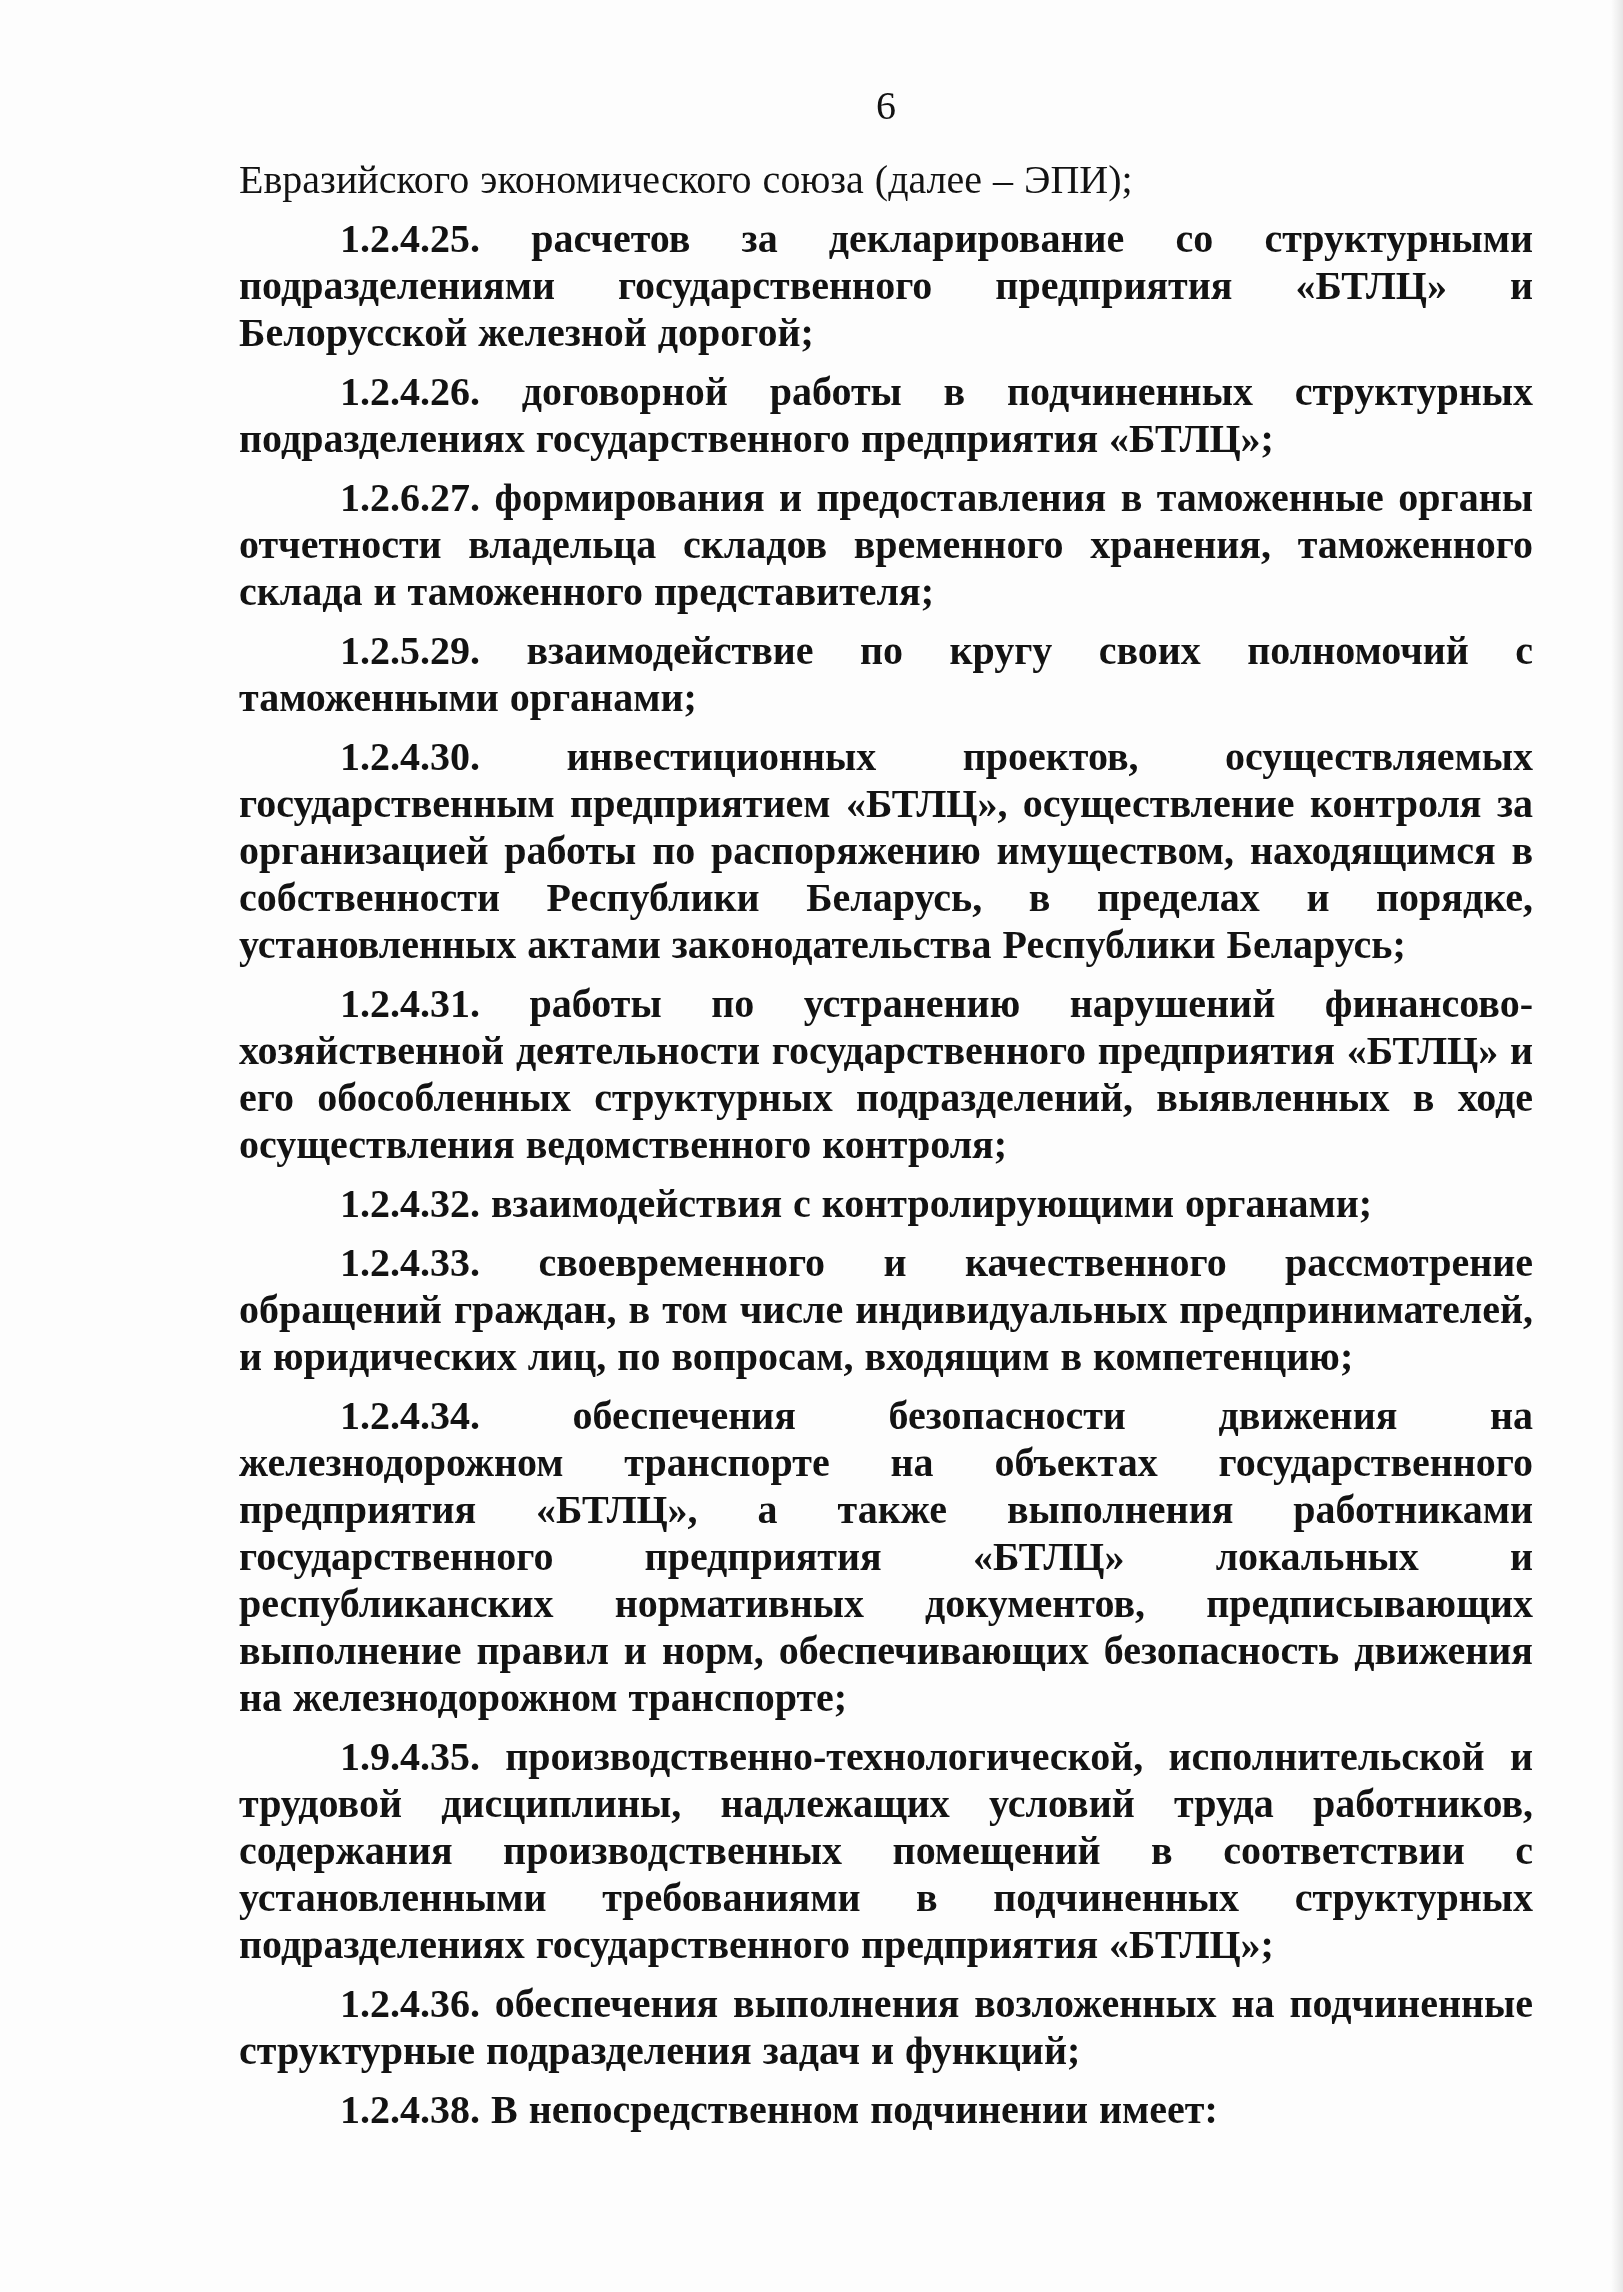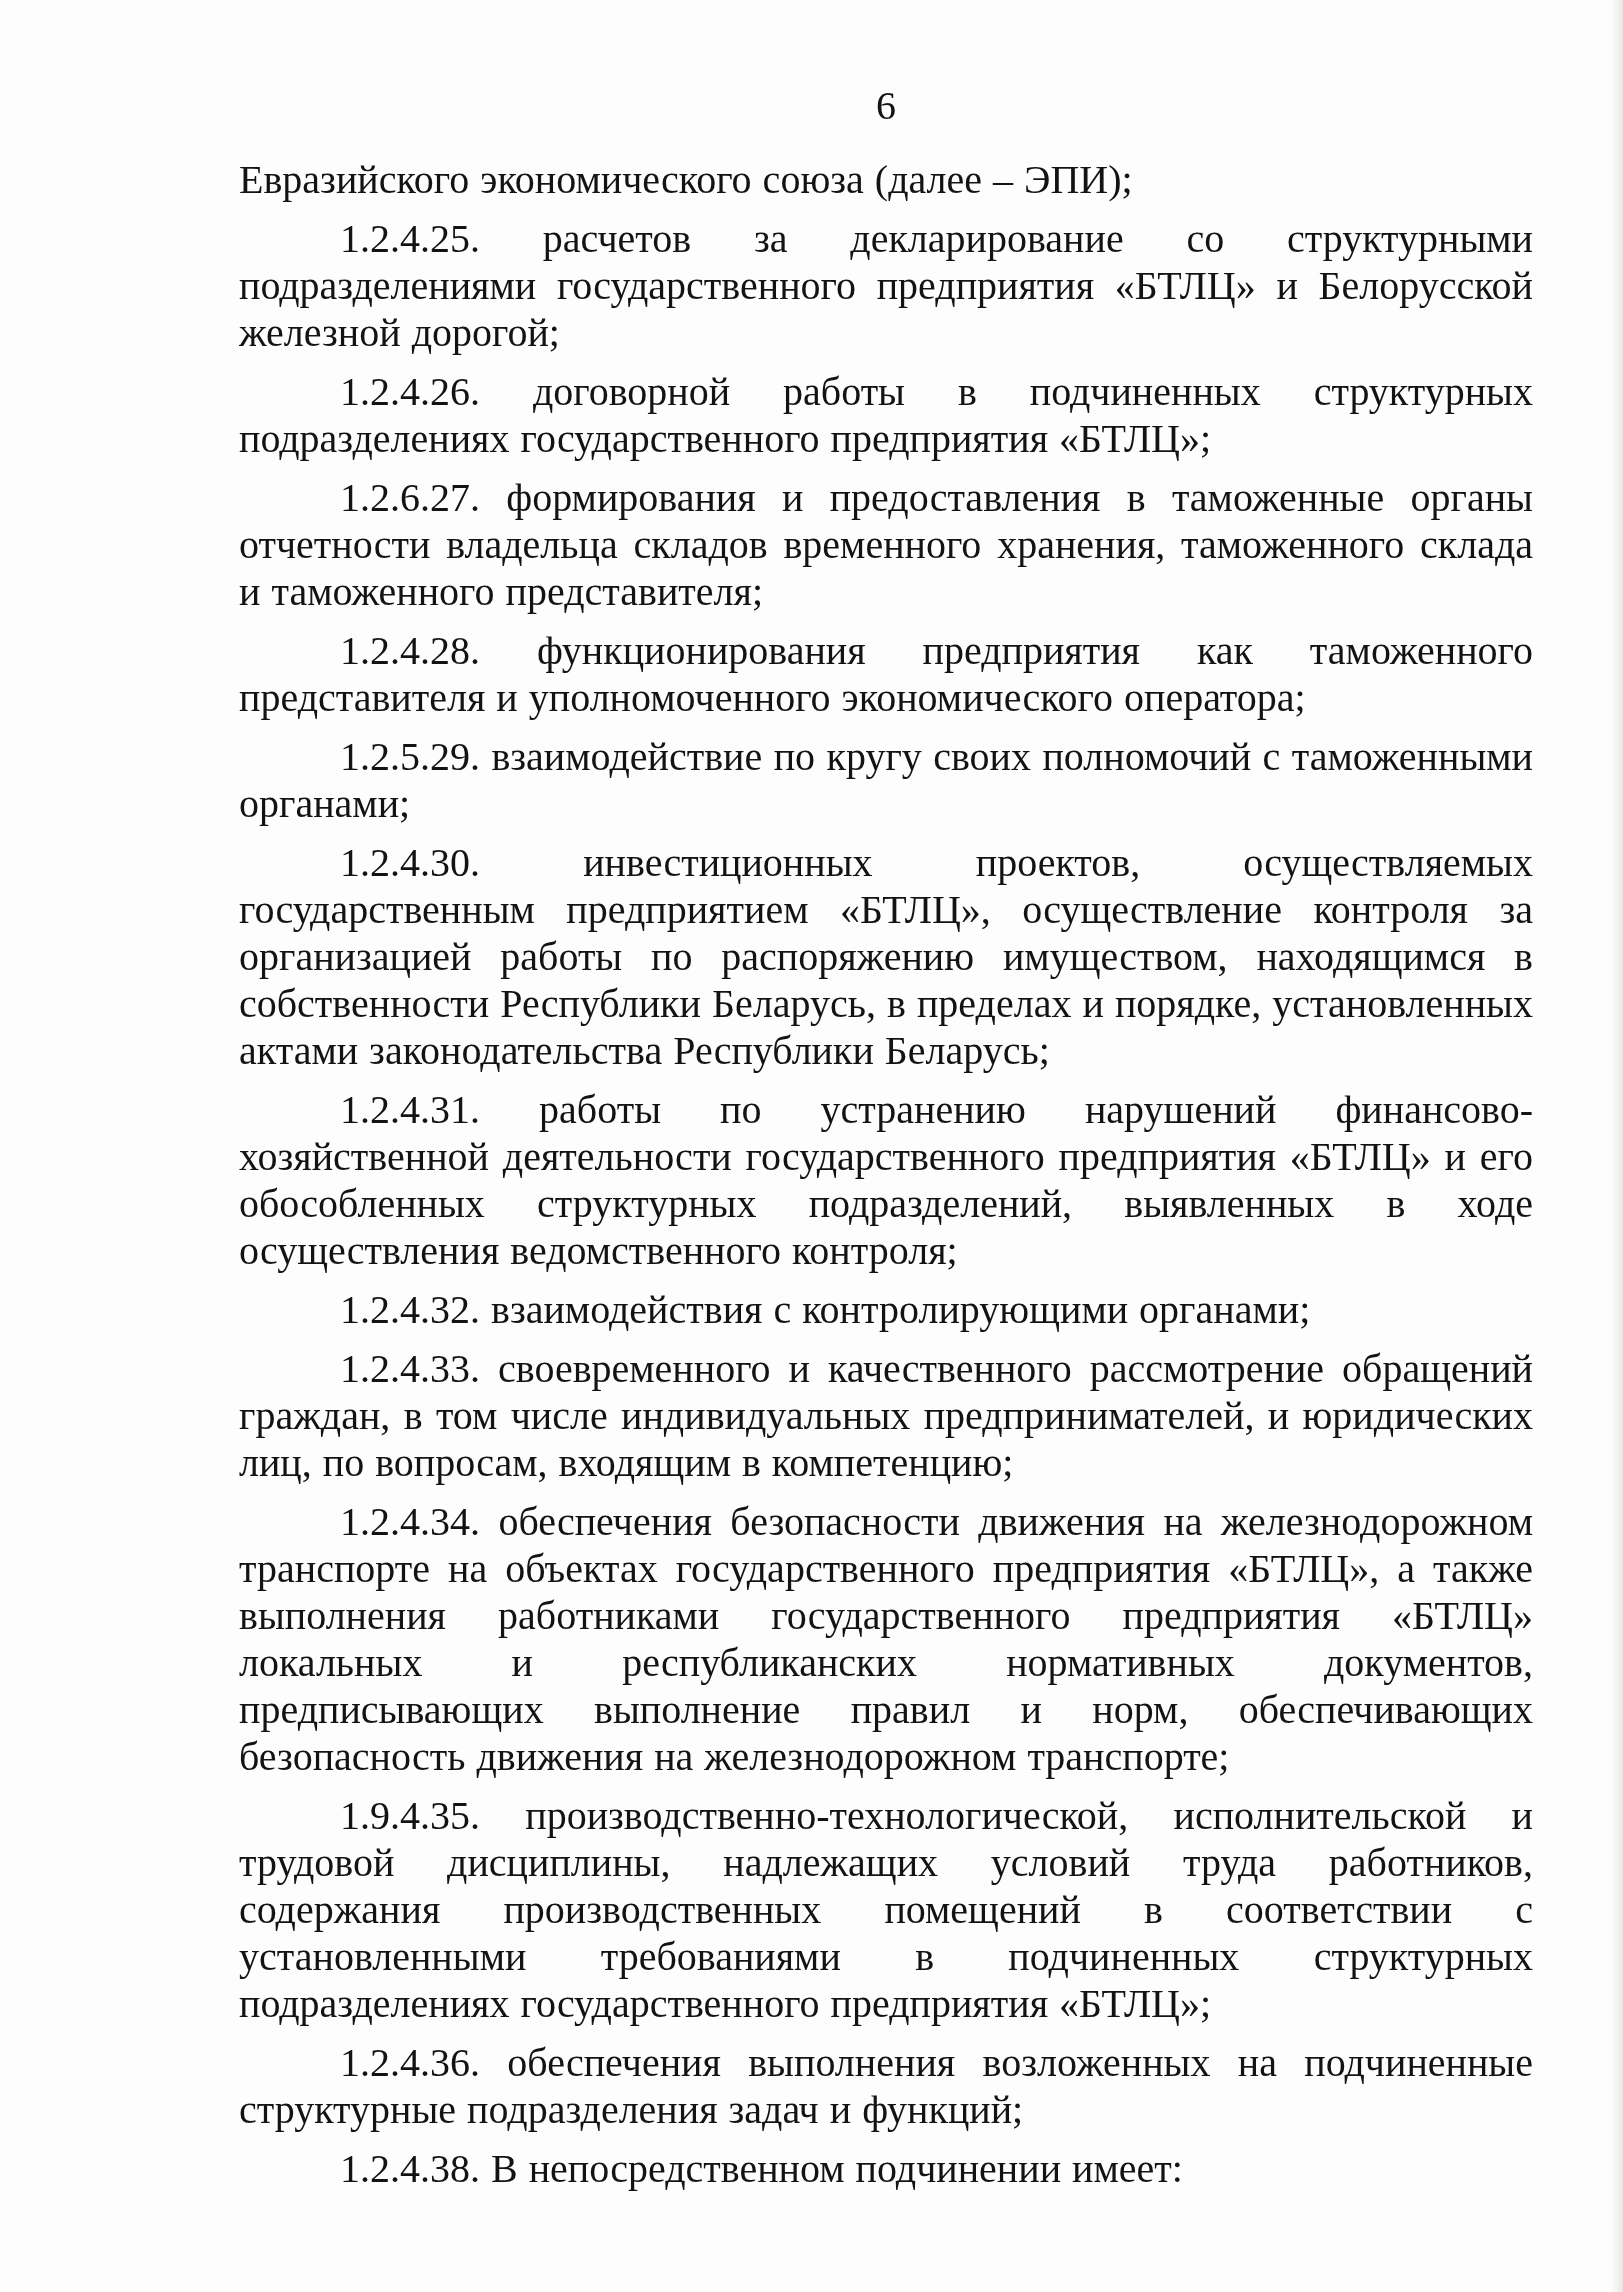--- a/index.html
+++ b/index.html
@@ -35,20 +35,21 @@
     margin: 12px;
     padding: 0;
     font-size: 40px;
     line-height: 47px;
     text-align: justify;
     text-justify: inter-word;
     word-spacing: 1px;
   }
   .doc-body p.para.indent {
     text-indent: 101px;
+    font-weight: bold;
   }
   .scan-edge-right {
     position: absolute;
     top: 0;
     right: 0;
     width: 11.8px;
     height: 100%;
     background: linear-gradient(to right, rgba(0,0,0,0), rgba(0,0,0,0.09));
   }
 </style>
@@ -56,21 +57,20 @@
 <body>
 
 <div class="page">
   <div class="page-number">6</div>
 
   <div class="doc-body">
       <p class="para">Евразийского экономического союза (далее – ЭПИ);</p>
       <p class="para indent">1.2.4.25. расчетов за декларирование со структурными подразделениями государственного предприятия «БТЛЦ» и Белорусской железной дорогой;</p>
       <p class="para indent">1.2.4.26. договорной работы в подчиненных структурных подразделениях государственного предприятия «БТЛЦ»;</p>
       <p class="para indent">1.2.6.27. формирования и предоставления в таможенные органы отчетности владельца складов временного хранения, таможенного склада и таможенного представителя;</p>
-      <p class="para indent">1.2.4.28. функционирования предприятия как таможенного представителя и уполномоченного экономического оператора;</p>
       <p class="para indent">1.2.5.29. взаимодействие по кругу своих полномочий с таможенными органами;</p>
       <p class="para indent">1.2.4.30. инвестиционных проектов, осуществляемых государственным предприятием «БТЛЦ», осуществление контроля за организацией работы по распоряжению имуществом, находящимся в собственности Республики Беларусь, в пределах и порядке, установленных актами законодательства Республики Беларусь;</p>
       <p class="para indent">1.2.4.31. работы по устранению нарушений финансово-хозяйственной деятельности государственного предприятия «БТЛЦ» и его обособленных структурных подразделений, выявленных в ходе осуществления ведомственного контроля;</p>
       <p class="para indent">1.2.4.32. взаимодействия с контролирующими органами;</p>
       <p class="para indent">1.2.4.33. своевременного и качественного рассмотрение обращений граждан, в том числе индивидуальных предпринимателей, и юридических лиц, по вопросам, входящим в компетенцию;</p>
       <p class="para indent">1.2.4.34. обеспечения безопасности движения на железнодорожном транспорте на объектах государственного предприятия «БТЛЦ», а также выполнения работниками государственного предприятия «БТЛЦ» локальных и республиканских нормативных документов, предписывающих выполнение правил и норм, обеспечивающих безопасность движения на железнодорожном транспорте;</p>
       <p class="para indent">1.9.4.35. производственно-технологической, исполнительской и трудовой дисциплины, надлежащих условий труда работников, содержания производственных помещений в соответствии с установленными требованиями в подчиненных структурных подразделениях государственного предприятия «БТЛЦ»;</p>
       <p class="para indent">1.2.4.36. обеспечения выполнения возложенных на подчиненные структурные подразделения задач и функций;</p>
       <p class="para indent">1.2.4.38. В непосредственном подчинении имеет:</p>
     </div>

